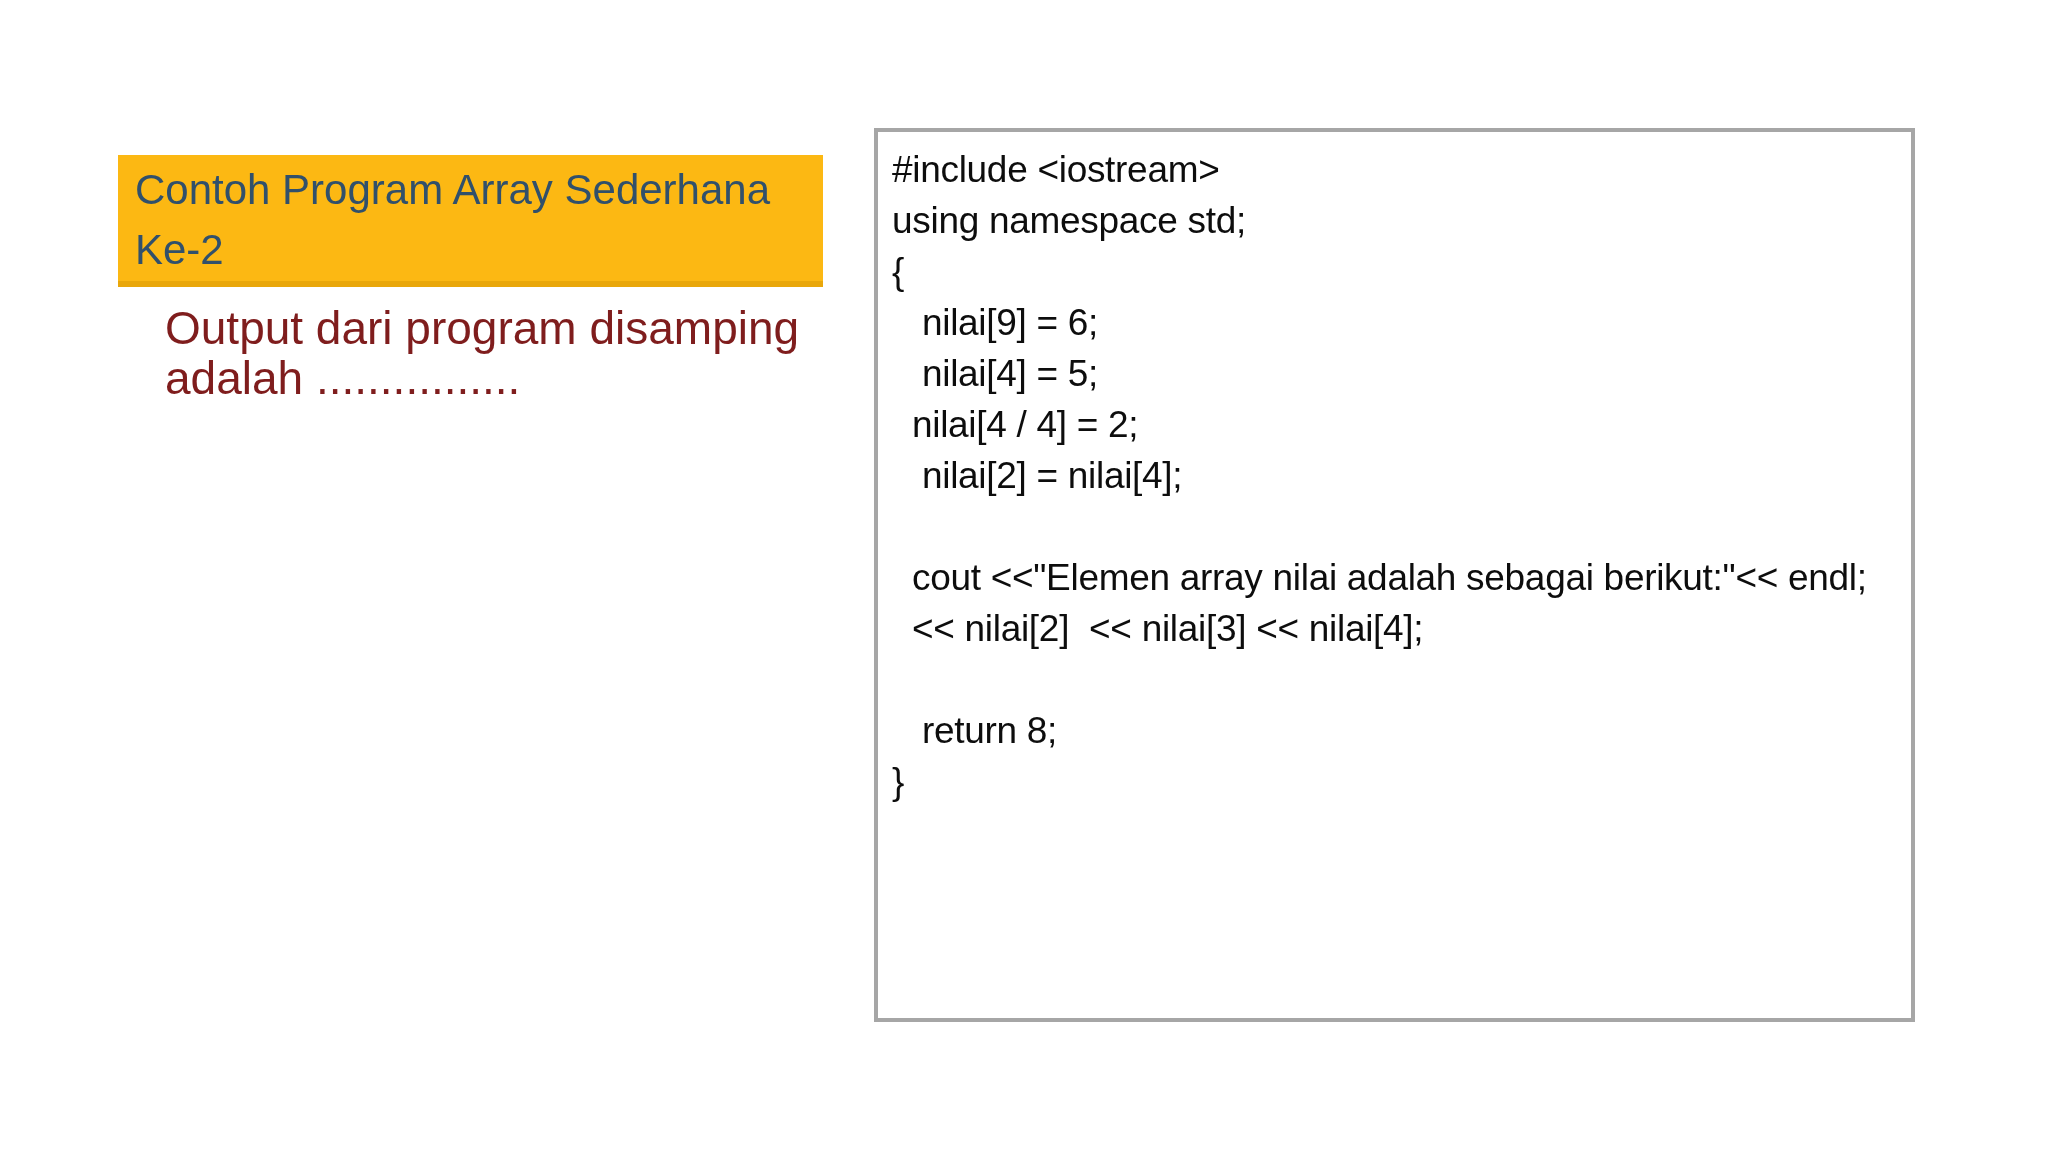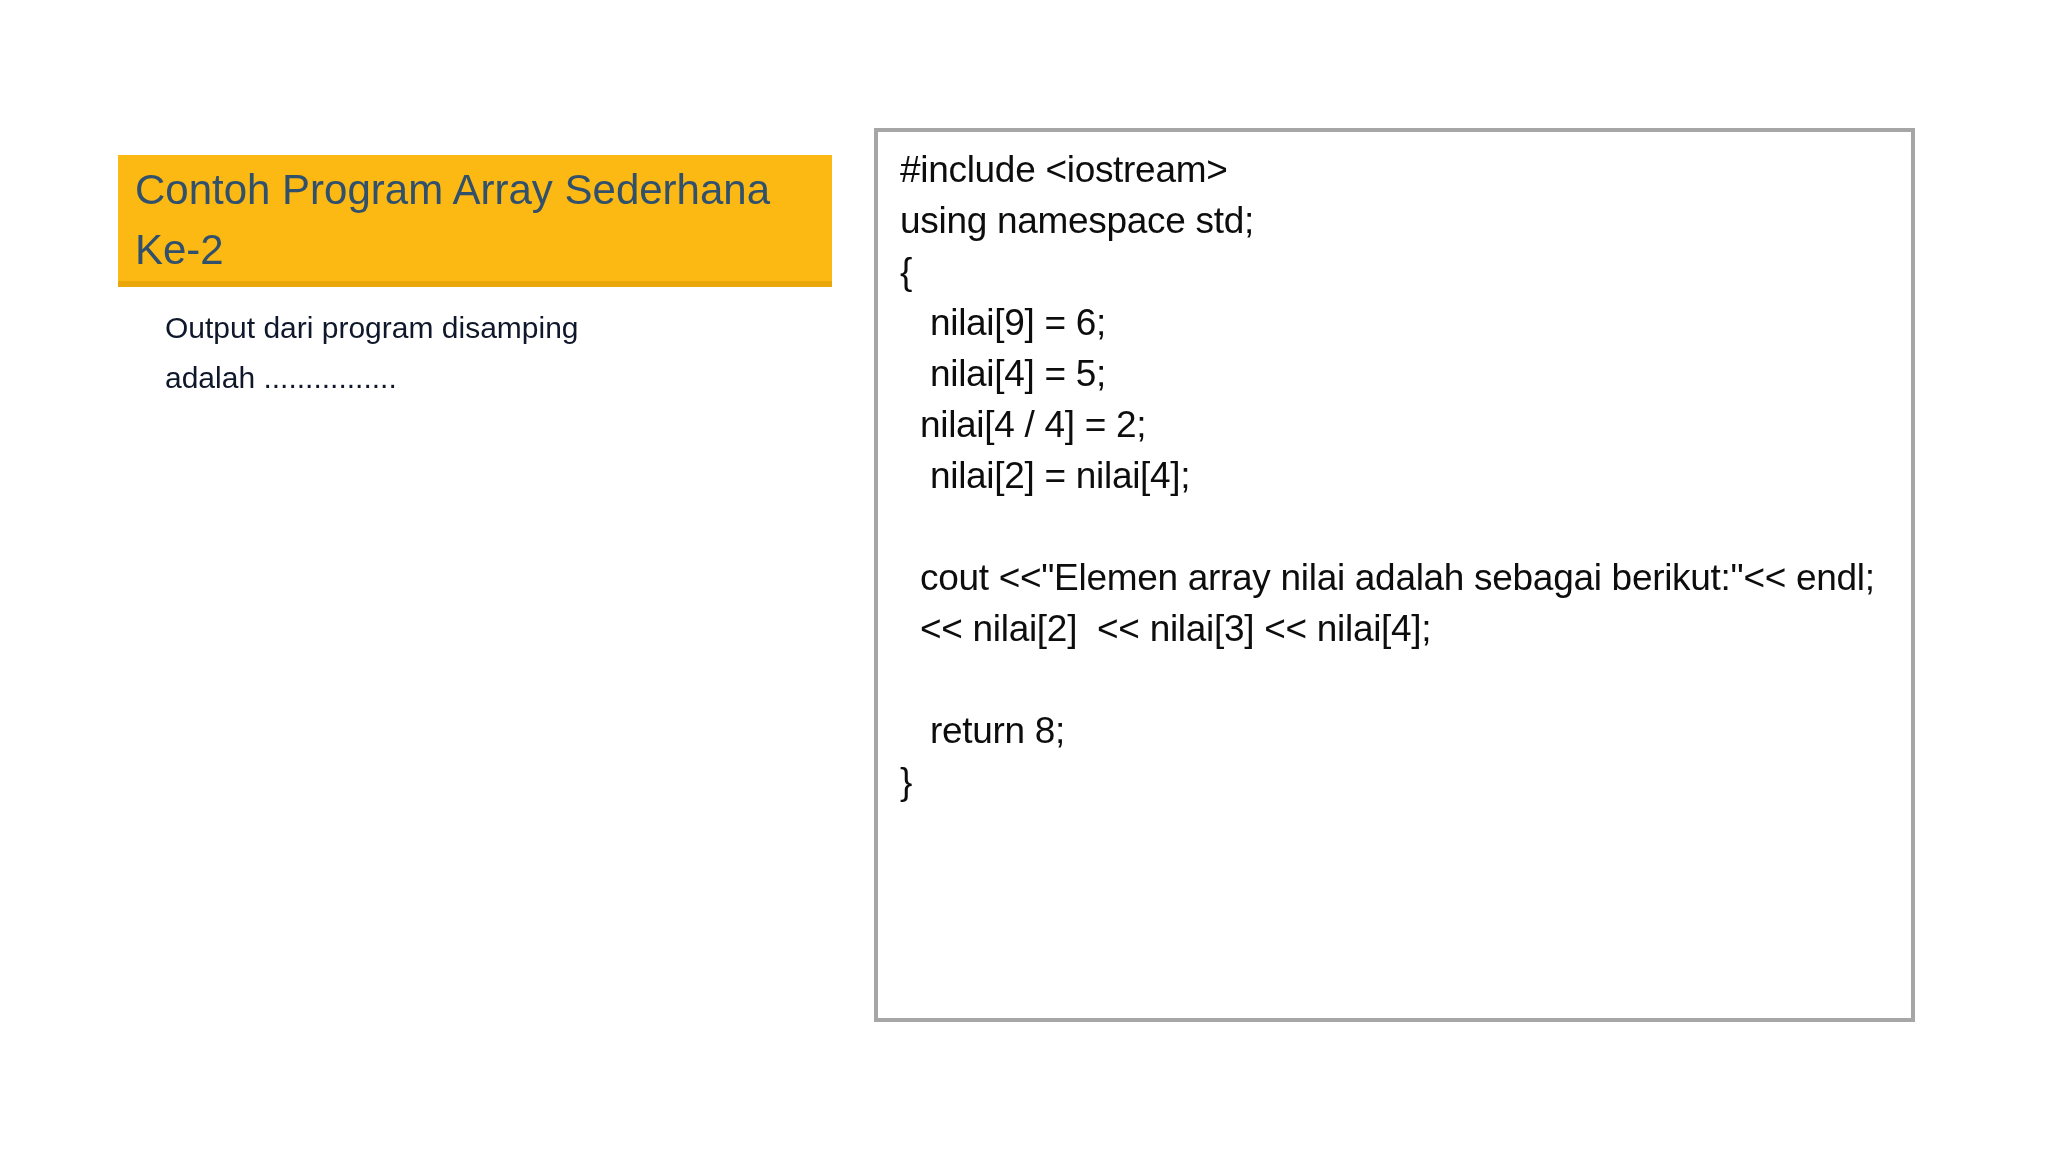--- a/index.html
+++ b/index.html
@@ -19,36 +19,36 @@
   
   .title-card {
     position: absolute;
     left: 118px;
     top: 155px;
     width: 688px;
     height: 121px;
     background: #fcb813;
     border-bottom: 6px solid #e9a70b;
     box-sizing: content-box;
-    padding: 5px 9px 0 17px;
+    padding: 5px 0 0 17px;
     color: #31506b;
   }
   .title-line {
     font-size: 42px;
     line-height: 60px;
     white-space: nowrap;
   }
 
   
   .question {
     position: absolute;
     left: 165px;
     top: 303px;
-    color: #0f172a;
-    font-size: 30px;
+    color: #7f1d1d;
+    font-size: 46px;
     line-height: 50px;
   }
   .question div {
     white-space: pre;
   }
 
   
   .code-panel {
     position: absolute;
     left: 874px;
@@ -61,21 +61,20 @@
     box-sizing: content-box;
     color: #0d0d0d;
   }
   .code-line {
     font-family: "Liberation Sans", sans-serif;
     font-size: 37px;
     line-height: 51px;
     height: 51px;
     white-space: pre;
     letter-spacing: -0.3px;
-    margin-left: 8px;
   }
 </style>
 </head>
 <body>
 
 <div class="slide">
 
   <div class="title-card">
     <div class="title-line">Contoh Program Array Sederhana</div>
     <div class="title-line">Ke-2</div>

